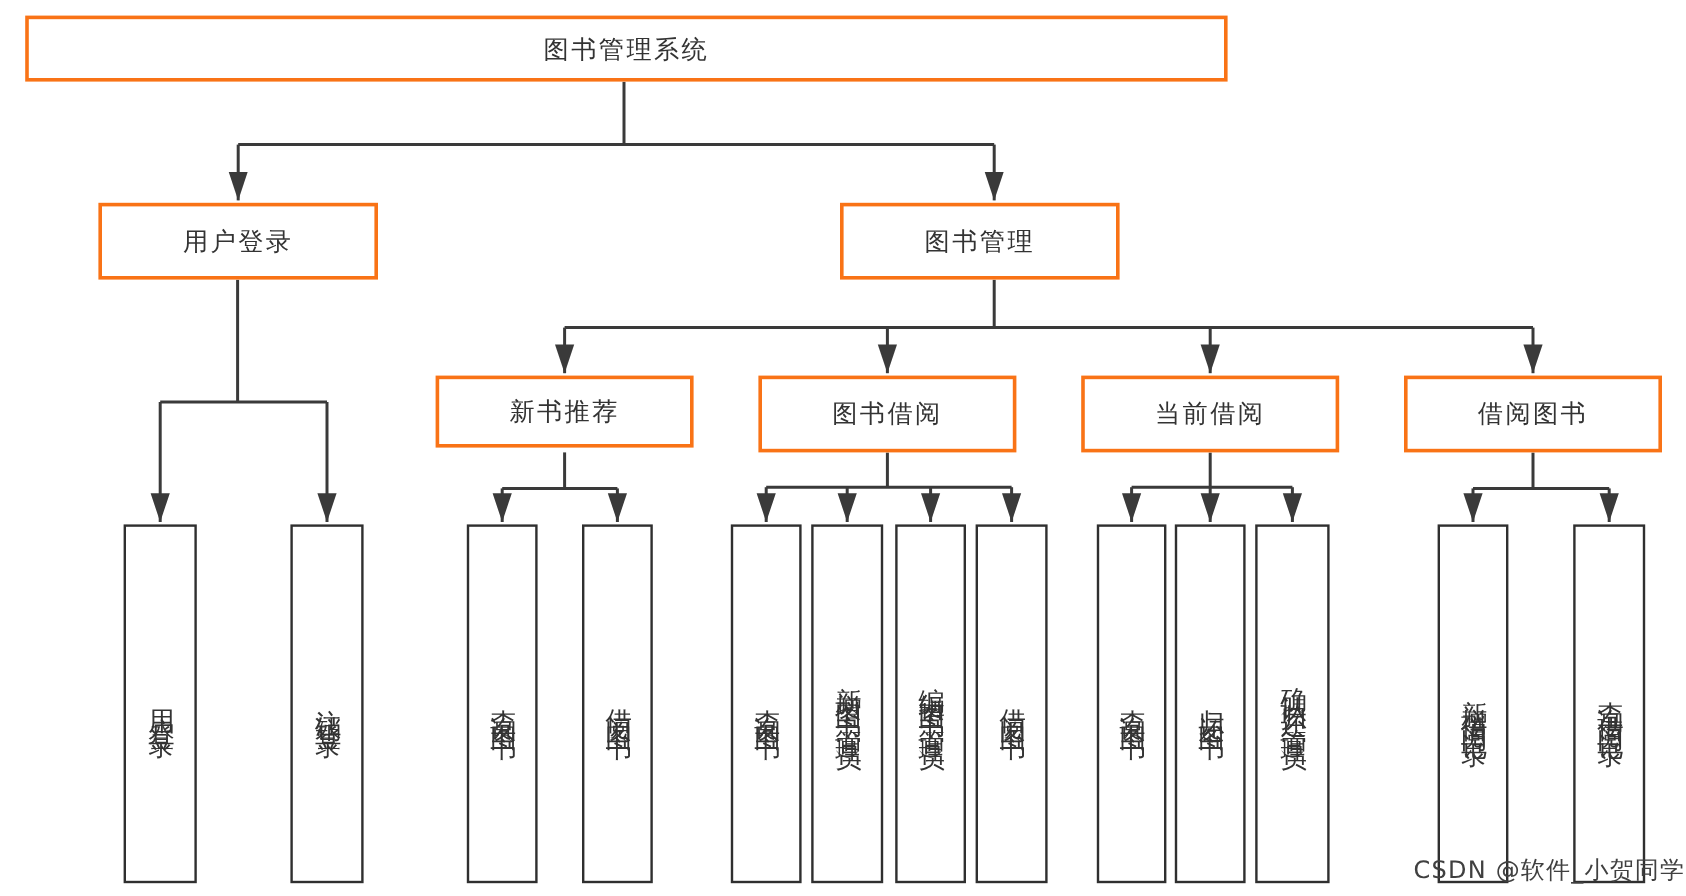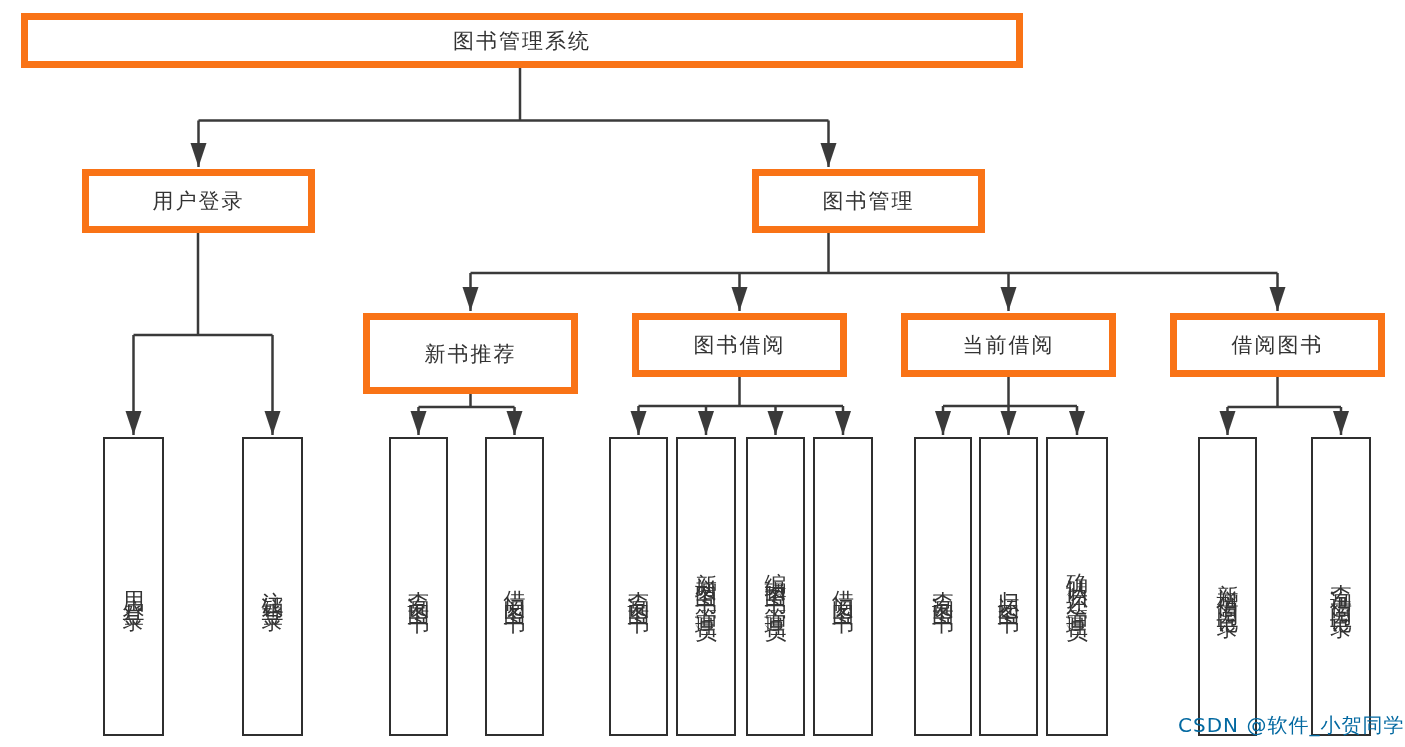--- a/index.html
+++ b/index.html
@@ -1,20 +1,20 @@
 <!DOCTYPE html>
 <html><head>
 <meta charset="utf-8">
 <style>
   html,body{margin:0;padding:0;background:#ffffff;}
   body{font-family:"DejaVu Sans","Liberation Sans",sans-serif;}
   #stage{position:relative;width:1405px;height:747px;background:#ffffff;overflow:hidden;}
   #wires{position:absolute;left:0;top:0;width:1405px;height:747px;z-index:0;}
   .cn{stroke:#3a3a3a;stroke-width:2.5;fill:none;}
-  .box{position:absolute;background:#ffffff;border:7px solid #f97316;box-sizing:border-box;
+  .box{position:absolute;background:#ffffff;border:3px solid #f97316;box-sizing:border-box;
        display:flex;align-items:center;justify-content:center;z-index:1;
        color:#333333;font-size:21px;letter-spacing:2px;white-space:nowrap;}
   .leaf{position:absolute;background:#ffffff;border:2.5px solid #2f2f2f;box-sizing:border-box;
         display:flex;align-items:center;justify-content:center;z-index:1;}
   .vtext{writing-mode:vertical-rl;text-orientation:mixed;color:#333333;
          font-size:22px;line-height:1;letter-spacing:7px;white-space:nowrap;}
   #watermark{position:absolute;left:1178px;top:712px;z-index:2;font-size:20px;
              letter-spacing:1px;white-space:nowrap;}
 </style>
 </head>
@@ -66,23 +66,23 @@
 
     <path class="cn" d="M1277.5,377 V407"></path>
     <path class="cn" d="M1227.5,407 H1341"></path>
     <line class="cn" x1="1227.5" y1="407" x2="1227.5" y2="435" marker-end="url(#ah)"></line>
     <line class="cn" x1="1341" y1="407" x2="1341" y2="435" marker-end="url(#ah)"></line>
   </svg>
 
   <div class="box" style="left:21px;top:13px;width:1002px;height:55px">图书管理系统</div>
 
   <div class="box" style="left:82px;top:169px;width:233px;height:64px">用户登录</div>
-  <div class="box" style="left:752px;top:169px;width:233px;height:64px">图书管理</div>
+  <div class="box" style="left:700px;top:169px;width:233px;height:64px">图书管理</div>
 
-  <div class="box" style="left:363px;top:313px;width:215px;height:81px">新书推荐</div>
+  <div class="box" style="left:363px;top:313px;width:215px;height:60px">新书推荐</div>
   <div class="box" style="left:901px;top:313px;width:215px;height:64px">当前借阅</div>
   <div class="box" style="left:632px;top:313px;width:215px;height:64px">图书借阅</div>
   <div class="box" style="left:1170px;top:313px;width:215px;height:64px">借阅图书</div>
 
   <div class="leaf" style="left:103px;top:437px;width:61px;height:299px">
     <span class="vtext">用户登录</span>
   </div>
   <div class="leaf" style="left:242px;top:437px;width:61px;height:299px">
     <span class="vtext">注销登录</span>
   </div>
@@ -117,14 +117,14 @@
     <span class="vtext">确认归还（管理员）</span>
   </div>
 
   <div class="leaf" style="left:1198px;top:437px;width:59px;height:299px">
     <span class="vtext">新增借阅记录</span>
   </div>
   <div class="leaf" style="left:1311px;top:437px;width:60px;height:299px">
     <span class="vtext">查询借阅记录</span>
   </div>
 
-  <div id="watermark" style="color: #0369a1;">CSDN @软件_小贺同学</div>
+  <div id="watermark" style="color: #404040;">CSDN @软件_小贺同学</div>
 </div>
 
 </body></html>

